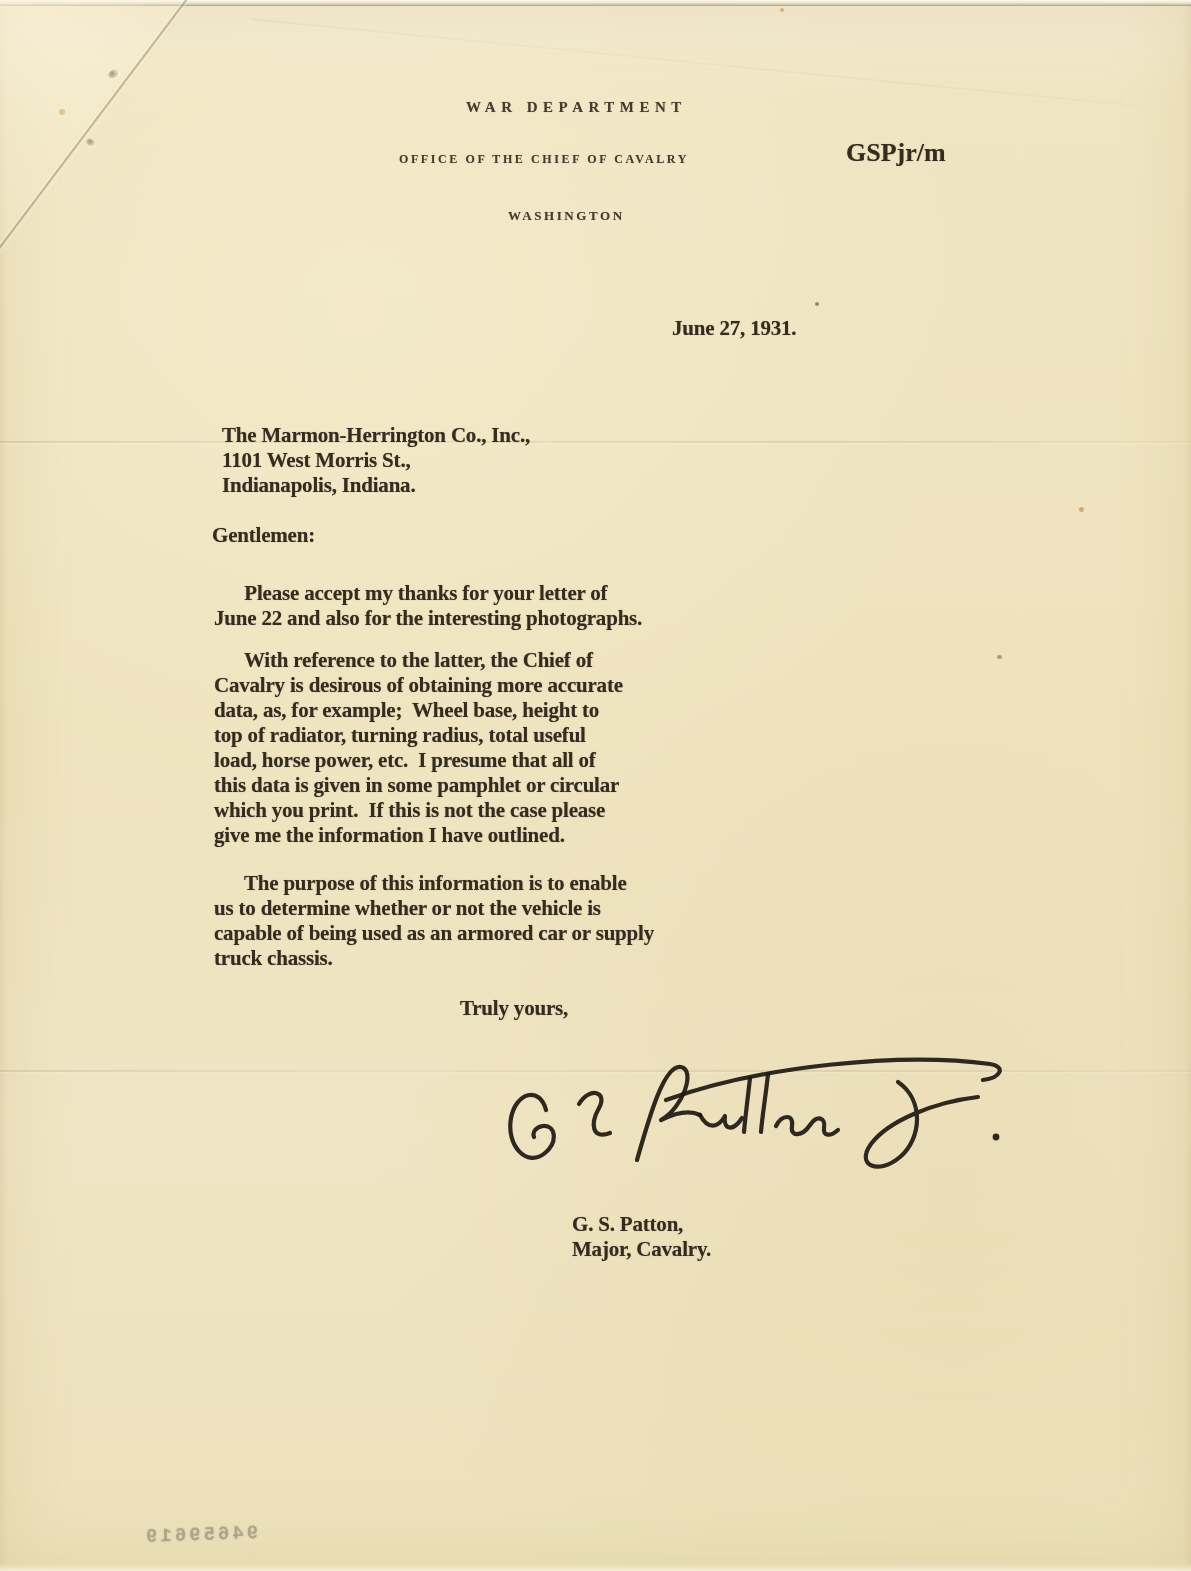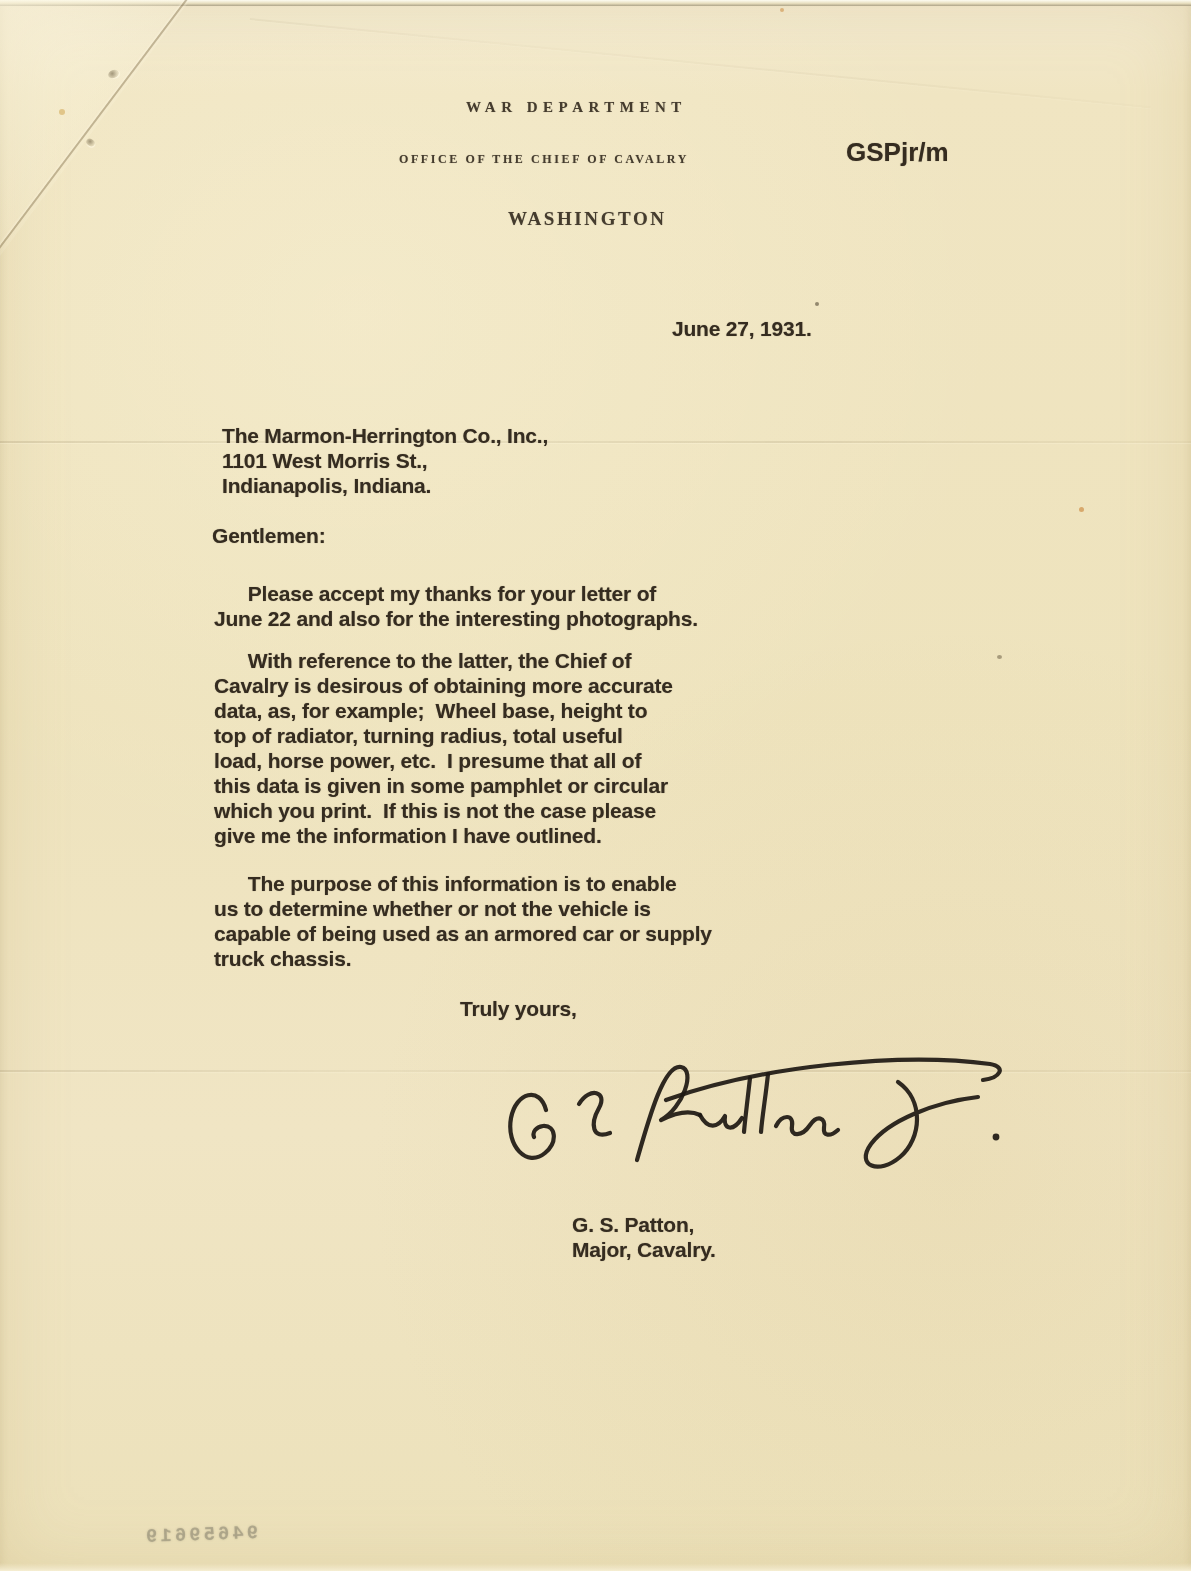--- a/index.html
+++ b/index.html
@@ -42,37 +42,37 @@
   .nick2{top:139px;left:86px;width:9px;height:7px;transform:rotate(30deg);}
   .speck{position:absolute;border-radius:50%;}
   .speck1{top:302px;left:815px;width:4px;height:4px;background:rgba(70,58,40,.55);}
   .speck2{top:655px;left:997px;width:5px;height:4px;background:rgba(80,66,44,.45);}
   .speck3{top:507px;left:1079px;width:5px;height:5px;background:rgba(196,120,40,.55);}
   .speck4{top:109px;left:59px;width:6px;height:6px;background:rgba(205,160,70,.5);}
   .speck5{top:8px;left:780px;width:4px;height:4px;background:rgba(200,130,50,.5);}
   
   .type{
     position:absolute;
-    font-family:Liberation Sans, sans-serif;
+    font-family:Liberation Serif, serif;
     font-size:21px;line-height:25px;letter-spacing:-0.2px;
     font-weight:700;color:#352c20;
     text-shadow:0 0 1px rgba(53,44,32,.45);
     white-space:pre;
   }
   
   .printed{
     position:absolute;
     font-family:Liberation Serif, serif;
     font-weight:700;color:#453c2e;
     text-shadow:0 0 1px rgba(69,60,46,.35);
     white-space:pre;
   }
   .lh-war{top:99px;left:466px;font-size:15px;letter-spacing:5.5px;}
   .lh-office{top:152px;left:399px;font-size:12px;letter-spacing:2.6px;}
-  .lh-washington{top:208px;left:508px;font-size:19px;letter-spacing:2.6px;}
+  .lh-washington{top:208px;left:508px;font-size:13px;letter-spacing:2.6px;}
   .lh-ref{top:140px;left:846px;font-size:26px;letter-spacing:0;}
   .date-line{top:316px;left:672px;text-align:center;}
   .recipient{top:423px;left:222px;}
   .salutation{top:523px;left:212px;}
   .para1{top:571px;left:214px;margin-top:10px;}
   .para2{top:648px;left:214px;}
   .para3{top:871px;left:214px;}
   .closing{top:996px;left:460px;}
   .sig-typed{top:1171px;left:572px;margin-top:41px;}
   .signature-svg{position:absolute;top:1040px;left:430px;width:600px;height:150px;}

